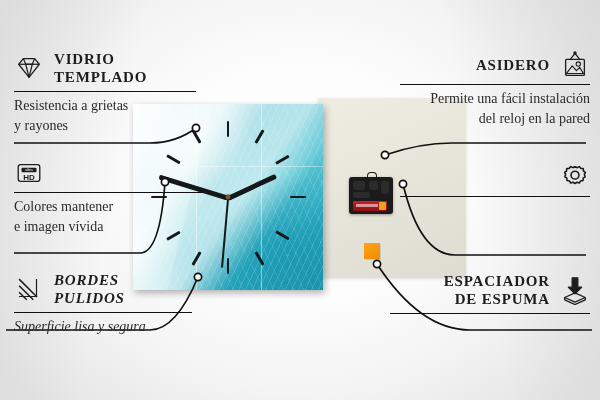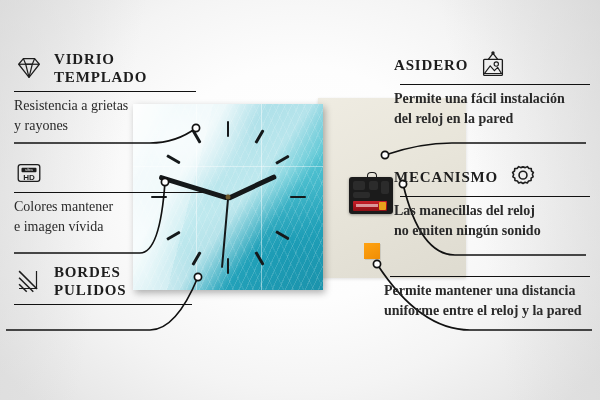--- a/index.html
+++ b/index.html
@@ -18,21 +18,21 @@
     background:
       linear-gradient(100deg, rgba(215,215,215,.55) 0%, rgba(235,235,235,0) 22%),
       linear-gradient(260deg, rgba(212,212,212,.55) 0%, rgba(235,235,235,0) 24%);
     pointer-events:none;
   }
 
   
   .feat{position:absolute;}
   .feat .row{display:flex;align-items:center;}
   .feat.left .row{justify-content:flex-start;}
-  .feat.right .row{}
+  .feat.right .row{justify-content:flex-end;}
   .ttl{
     font-family:"Liberation Serif", serif;
     font-weight:700;
     font-size:15px;
     letter-spacing:.055em;
     line-height:1.22;
     color:#1d1d1d;
     text-transform:uppercase;
     white-space:nowrap;
   }
@@ -43,26 +43,26 @@
   .feat.right .ico{margin-left:10px;}
   .rule{height:1.4px;background:#111;margin-top:4px;}
   .desc{
     font-family:"Liberation Serif", serif;
     font-size:14px;
     line-height:1.42;
     color:#2a2a2a;
     margin-top:4px;
     white-space:pre-line;
   }
-  .feat.right .desc{text-align:left;font-weight:bold;}
+  .feat.right .desc{text-align:right;}
 
   
   #f-vidrio   {left:14px; top:50px;  width:190px;}
   #f-impresion{left:14px; top:158px; width:196px;}
-  #f-bordes   {left:14px; top:263px; width:186px;}
+  #f-bordes   {left:14px; top:271px; width:186px;font-style:italic;}
   #f-asidero  {right:10px;top:50px;  width:196px;}
   #f-mecanismo{right:10px;top:162px; width:196px;}
   #f-espaciador{right:10px;top:272px;width:206px;}
 
   #f-vidrio    .rule{width:182px;}
   #f-impresion .rule{width:190px;}
   #f-bordes    .rule{width:178px;}
   #f-asidero   .rule{width:190px;margin-left:auto;}
   #f-mecanismo .rule{width:190px;margin-left:auto;}
   #f-espaciador .rule{width:200px;margin-left:auto;}
@@ -244,20 +244,21 @@
             <path d="M6,20 L13,27"></path>
           <path d="M24,6 L24,24 L6,24" stroke-width="1.3"></path>
         </g>
       </svg>
       <div class="ttl">
         <div>BORDES</div>
         <div>PULIDOS</div>
       </div>
     </div>
     <div class="rule"></div>
+    <div class="desc">Superficie lisa y segura</div>
   </div>
 
   <div class="feat right" id="f-asidero">
     <div class="row">
       <div class="ttl">
         <div>ASIDERO</div>
       </div>
       <svg class="ico" viewBox="0 0 32 32">
         <g fill="none" stroke="#1d1d1d" stroke-width="1.4">
           <path d="M16,3.5 L11,10 M16,3.5 L21,10"></path>
@@ -269,36 +270,44 @@
       </svg>
     </div>
     <div class="rule"></div>
     <div class="desc">Permite una fácil instalación
 del reloj en la pared</div>
   </div>
 
   <div class="feat right" id="f-mecanismo">
     <div class="row">
       <div class="ttl">
-        <div>MECANISMO</div>
       </div>
       <svg class="ico" viewBox="0 0 32 32">
         <g fill="none" stroke="#1d1d1d" stroke-width="1.7" stroke-linejoin="round">
           <path d="M16,5.2 L18.4,6 L20.6,4.9 L22.3,7 L24.8,7 L25,9.6 L27.1,11 L26,13.3
                    L26.8,15.8 L24.7,17.2 L24.6,19.8 L22,20.2 L20.6,22.4 L18.2,21.6
                    L16,22.9 L13.8,21.6 L11.4,22.4 L10,20.2 L7.4,19.8 L7.3,17.2
                    L5.2,15.8 L6,13.3 L4.9,11 L7,9.6 L7.2,7 L9.7,7 L11.4,4.9 L13.6,6 Z"></path>
           <circle cx="16" cy="14" r="4.2"></circle>
         </g>
       </svg>
     </div>
     <div class="rule"></div>
-    <div class="desc">Las manecillas del reloj
-no emiten ningún sonido</div>
   </div>
 
   <div class="feat right" id="f-espaciador">
-    <div class="rule"></div>
-    <div class="desc">Permite mantener una distancia
-uniforme entre el reloj y la pared</div>
+    <div class="row">
+      <div class="ttl">
+        <div>ESPACIADOR</div>
+        <div>DE ESPUMA</div>
+      </div>
+      <svg class="ico" viewBox="0 0 32 32">
+        <g fill="none" stroke="#1d1d1d" stroke-width="1.4" stroke-linejoin="round">
+          <path d="M13,3 L19,3 L19,13 L23,13 L16,20 L9,13 L13,13 Z" fill="#1d1d1d"></path>
+          <path d="M16,19 L27,24 L16,29 L5,24 Z"></path>
+          <path d="M5,24 L5,26.5 L16,31.5 L27,26.5 L27,24"></path>
+        </g>
+      </svg>
+    </div>
+    <div class="rule"></div>
   </div>
 
 </div>
 
 </body></html>

